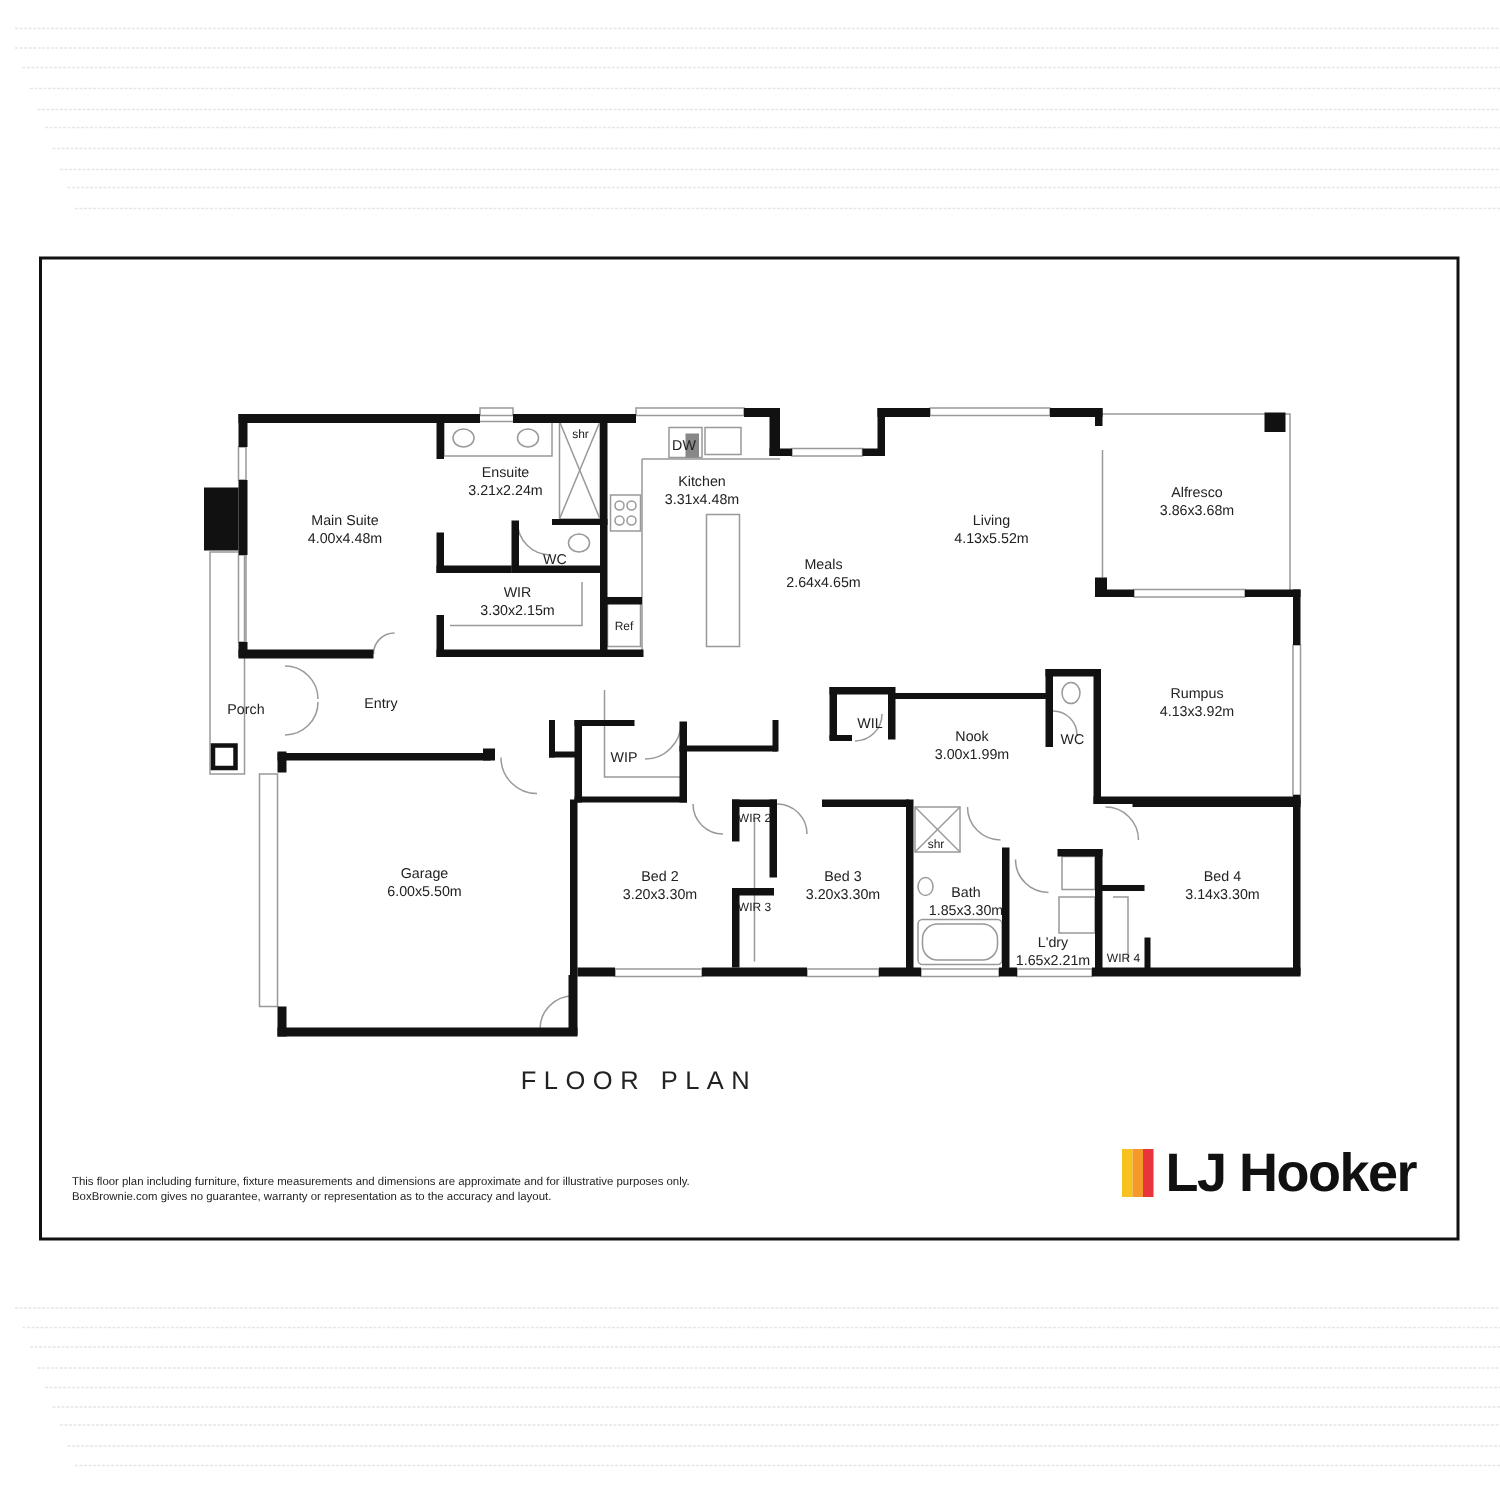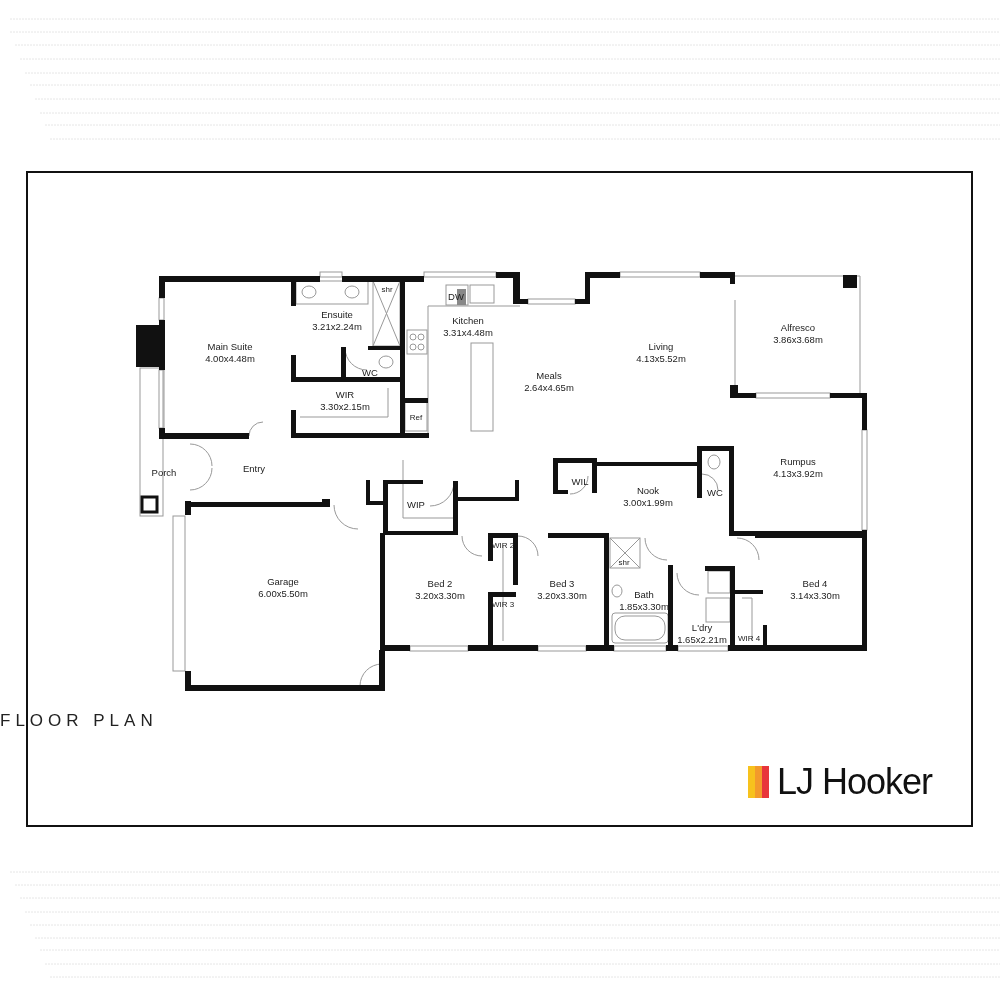--- a/index.html
+++ b/index.html
@@ -4,27 +4,27 @@
 <style>
   html, body { margin:0; padding:0; background:#fff; }
   body { width:1000px; height:1000px; position:relative; overflow:hidden; font-family:"Liberation Sans", sans-serif; }
   .bg-lines { position:absolute; left:0; width:1000px; }
   .bg-lines.top { top:15px; height:140px; }
   .bg-lines.bottom { top:870px; height:115px; }
   .frame { position:absolute; left:26px; top:171px; width:947px; height:656px; border:2px solid #111; box-sizing:border-box; background:#fff; }
   .plan { position:absolute; left:0; top:0; }
   .room-label { font-size:9.5px; fill:#222; text-anchor:middle; }
   .small-label { font-size:8px; fill:#222; text-anchor:middle; }
-  .plan-title { position:absolute; left:0; width:852px; top:711px; font-size:17px; letter-spacing:5px; color:#222; }
+  .plan-title { position:absolute; left:0; width:852px; top:711px; text-align:center; font-size:17px; letter-spacing:5px; color:#222; }
   .disclaimer { position:absolute; left:48px; top:783px; font-size:7.6px; line-height:10px; color:#222; }
   .disclaimer div { white-space:nowrap; }
   .logo { position:absolute; left:748px; top:762px; height:40px; display:flex; align-items:center; }
   .logo-bars { display:flex; height:32px; }
   .logo-bars span { display:block; width:7px; height:32px; }
-  .logo-text { font-size:36px; font-weight:normal; color:#111; margin-left:8px; letter-spacing:-1px; line-height:32px; }
+  .logo-text { font-size:36px; font-weight:bold; color:#111; margin-left:8px; letter-spacing:-1px; line-height:32px; }
 </style>
 </head>
 <body>
 
 <svg class="bg-lines top" viewBox="0 0 1000 140" preserveAspectRatio="none">
   <g stroke="#e6e6e6" stroke-width="1" stroke-dasharray="2,1">
     <line x1="10" y1="4" x2="1000" y2="4"></line>
       <line x1="10" y1="17" x2="1000" y2="17"></line>
     <line x1="15" y1="30" x2="1000" y2="30"></line>
       <line x1="20" y1="44" x2="1000" y2="44"></line>
@@ -266,20 +266,22 @@
     <text class="room-label" x="702" y="643">1.65x2.21m</text>
     <text class="room-label" x="815" y="587">Bed 4</text>
     <text class="room-label" x="815" y="599">3.14x3.30m</text>
     <text class="small-label" x="749" y="641">WIR 4</text>
   </g>
 </svg>
 
 <div class="plan-title">FLOOR PLAN</div>
 
 <div class="disclaimer">
+  <div>This floor plan including furniture, fixture measurements and dimensions are approximate and for illustrative purposes only.</div>
+  <div>BoxBrownie.com gives no guarantee, warranty or representation as to the accuracy and layout.</div>
 </div>
 
 <div class="logo">
   <div class="logo-bars">
     <span style="background:#f7c21d"></span>
     <span style="background:#f39a2b"></span>
     <span style="background:#e8353b"></span>
   </div>
   <span class="logo-text">LJ Hooker</span>
 </div>

